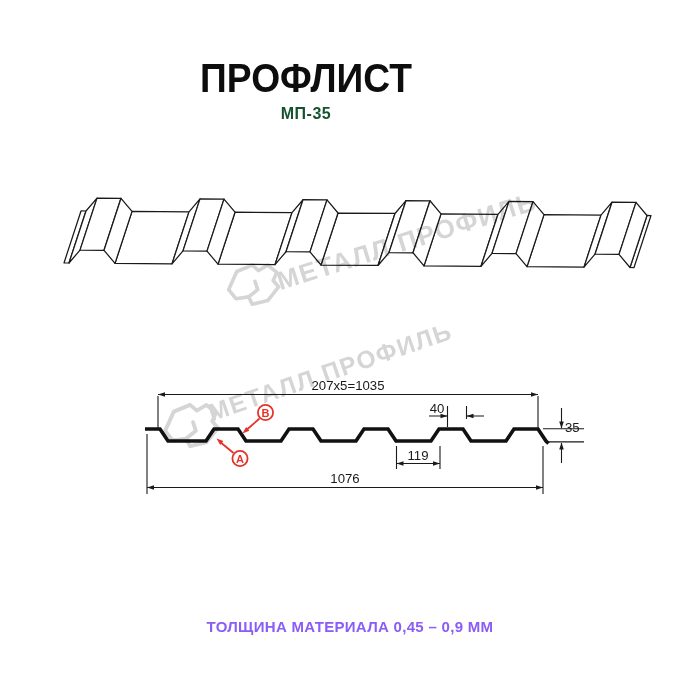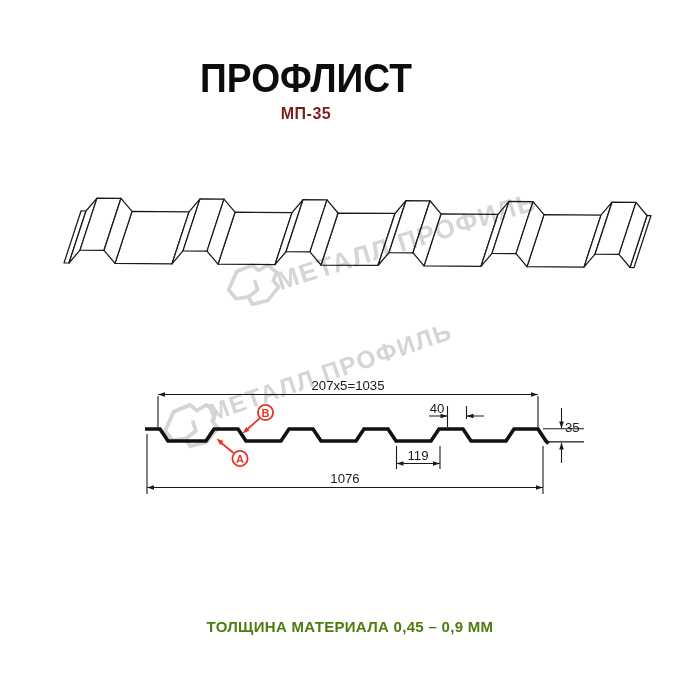--- a/index.html
+++ b/index.html
@@ -2,24 +2,24 @@
 <html><head>
 <meta charset="utf-8">
 <style>
   html,body{margin:0;padding:0;background:#fff;}
   .page{position:relative;width:700px;height:700px;background:#ffffff;overflow:hidden;
         font-family:"Liberation Sans", sans-serif;color:#111;}
   
   .hdr{position:absolute;top:0;left:0;width:612px;text-align:center;}
   .title{margin:0;padding-top:56px;font-size:40px;font-weight:bold;letter-spacing:0px;
          transform:scaleX(.93);color:#0d0d0d;}
-  .subtitle{margin:4px 0 0 0;font-size:16px;font-weight:bold;letter-spacing:.5px;color:#7f1d1d;}
+  .subtitle{margin:4px 0 0 0;font-size:16px;font-weight:bold;letter-spacing:.5px;color:#14532d;}
   
   .ftr{position:absolute;top:618px;left:0;width:700px;text-align:center;
-       font-size:15px;font-weight:bold;letter-spacing:.3px;color:#4d7c0f;}
+       font-size:15px;font-weight:bold;letter-spacing:.3px;color:#8b5cf6;}
   
   svg.draw{position:absolute;left:0;top:0;}
   #g3d path{fill:#ffffff;stroke:#1a1a1a;stroke-width:1.25;stroke-linejoin:round;}
   .thick{fill:none;stroke:#111111;stroke-width:3.6;stroke-linejoin:miter;}
   .thin{fill:none;stroke:#1a1a1a;stroke-width:1.1;}
   .ah{fill:#1a1a1a;stroke:none;}
   .dimtxt{font-family:"Liberation Sans",sans-serif;font-size:13.2px;fill:#1a1a1a;}
   .redln{fill:none;stroke:#e5332a;stroke-width:1.8;}
   .redah{fill:#e5332a;stroke:none;}
   .redtxt{font-family:"Liberation Sans",sans-serif;font-size:11px;font-weight:bold;fill:#e5332a;}

